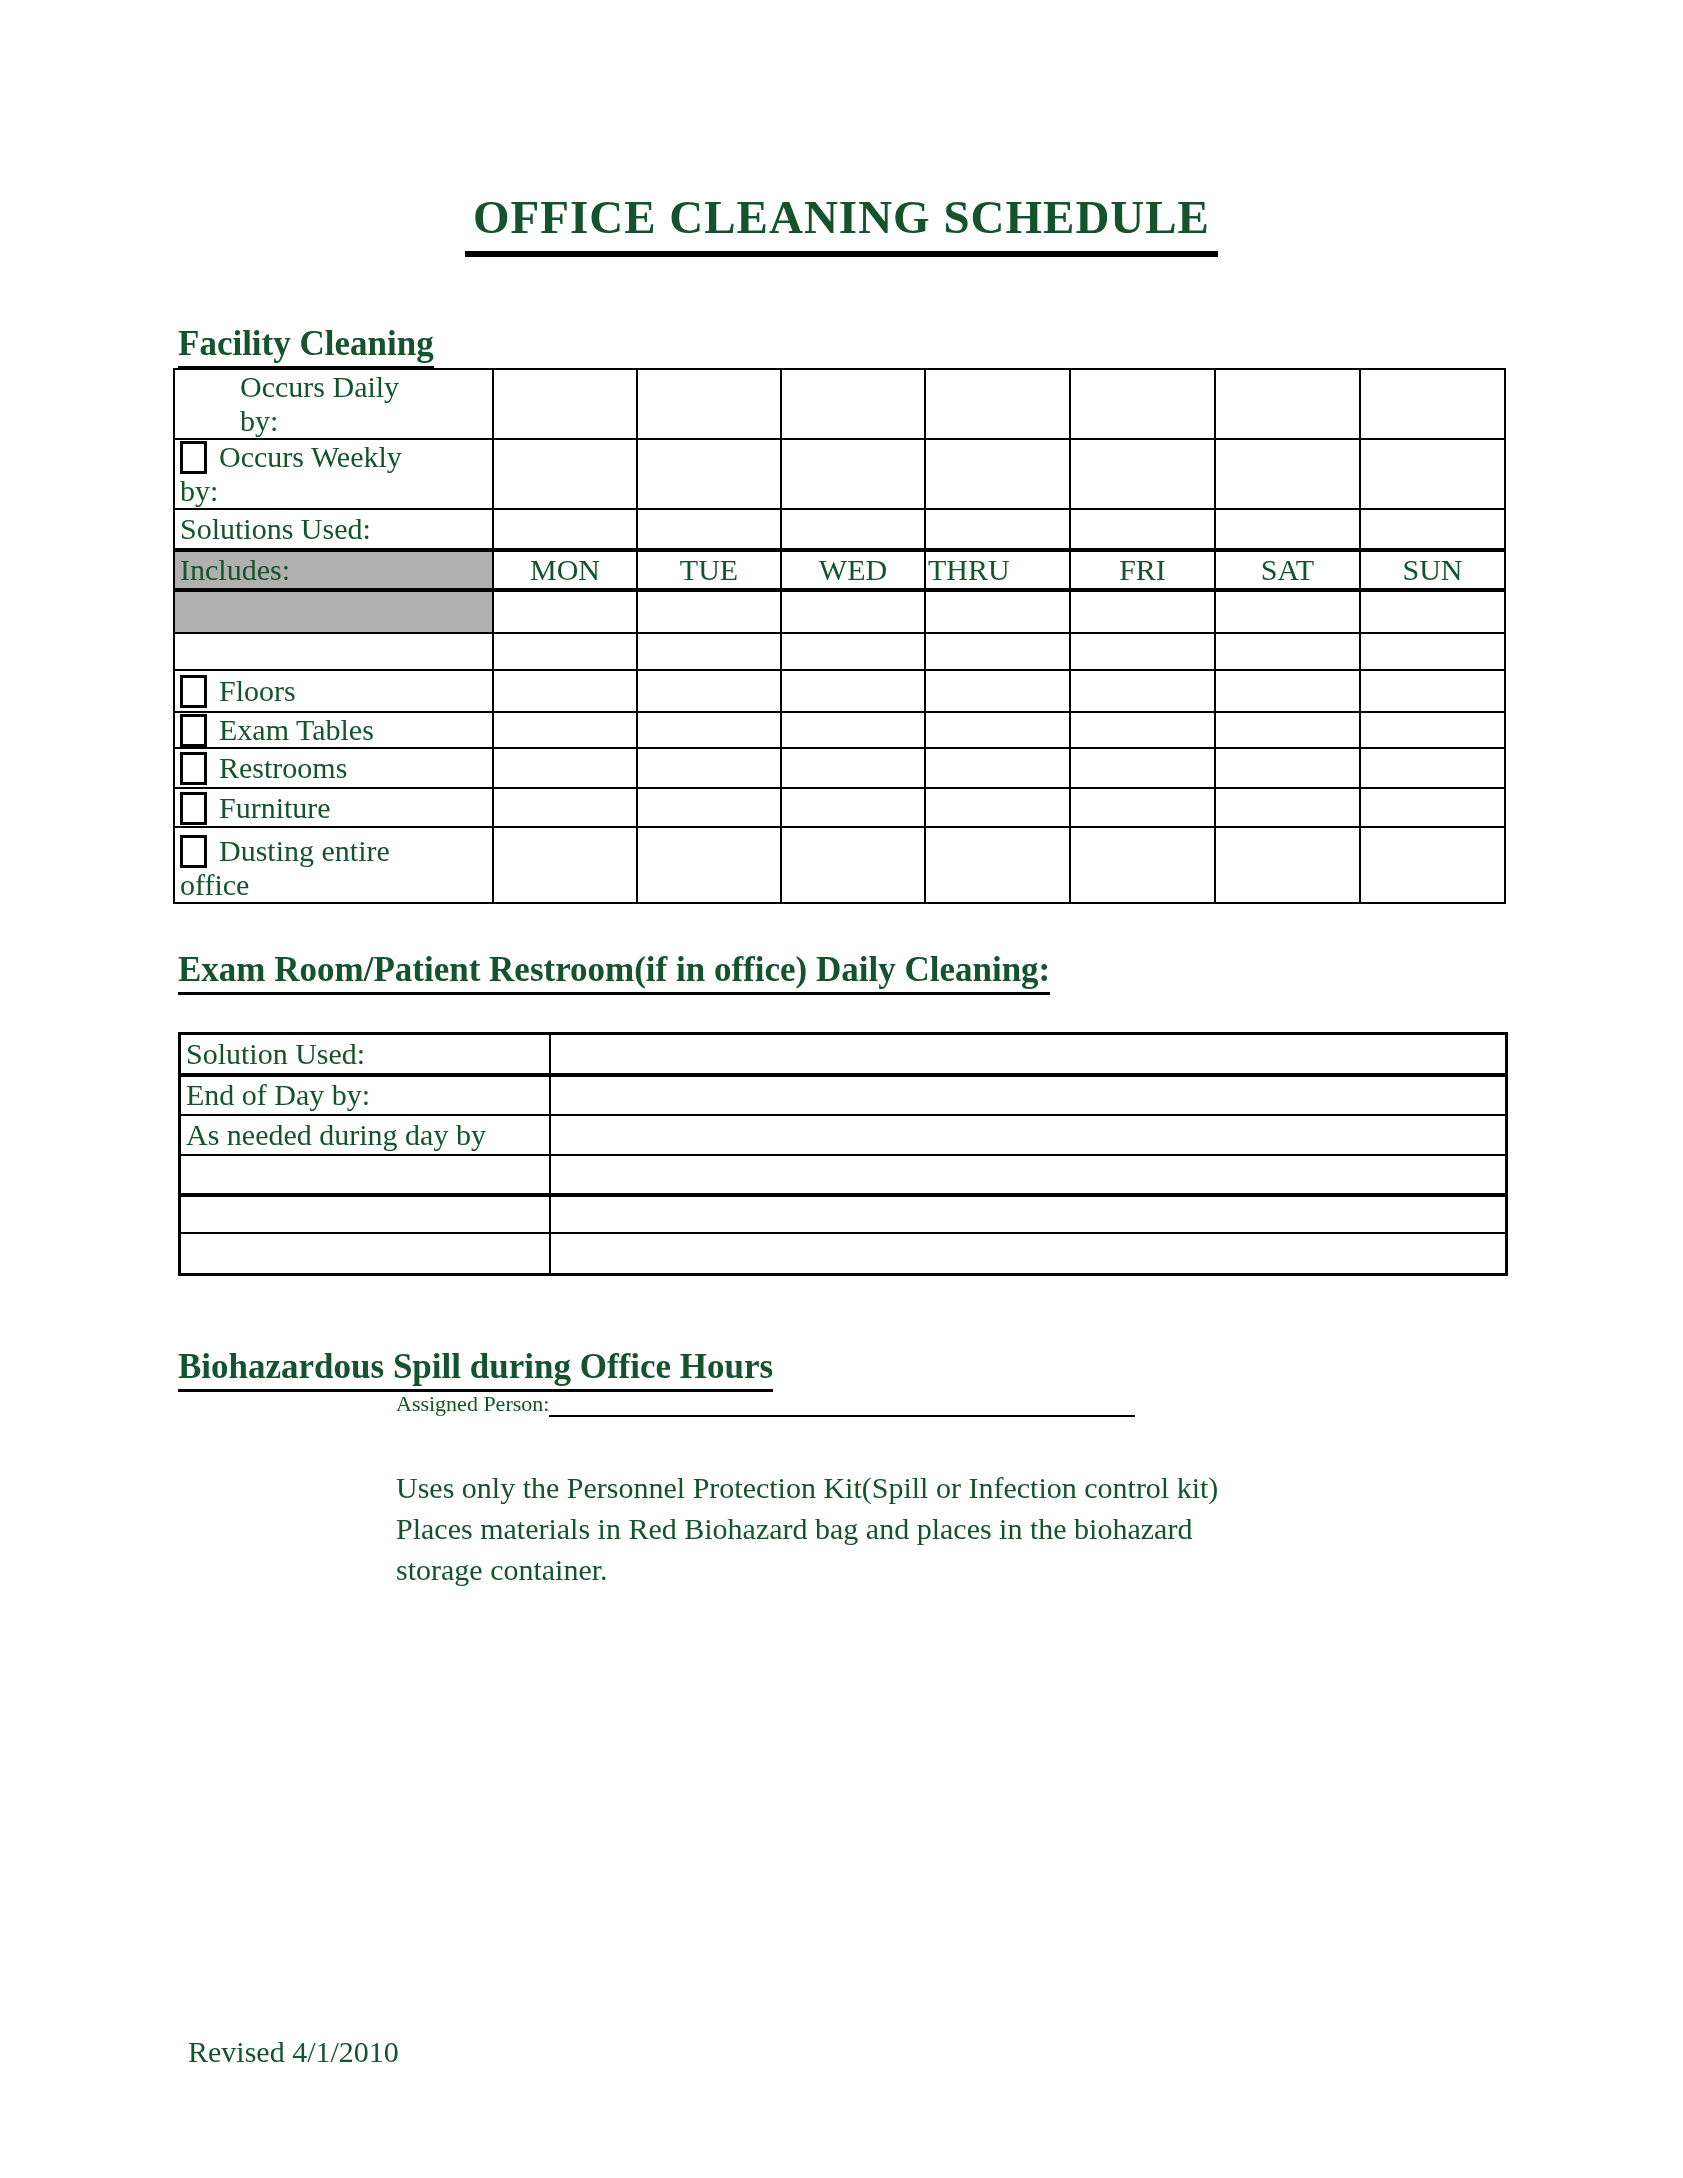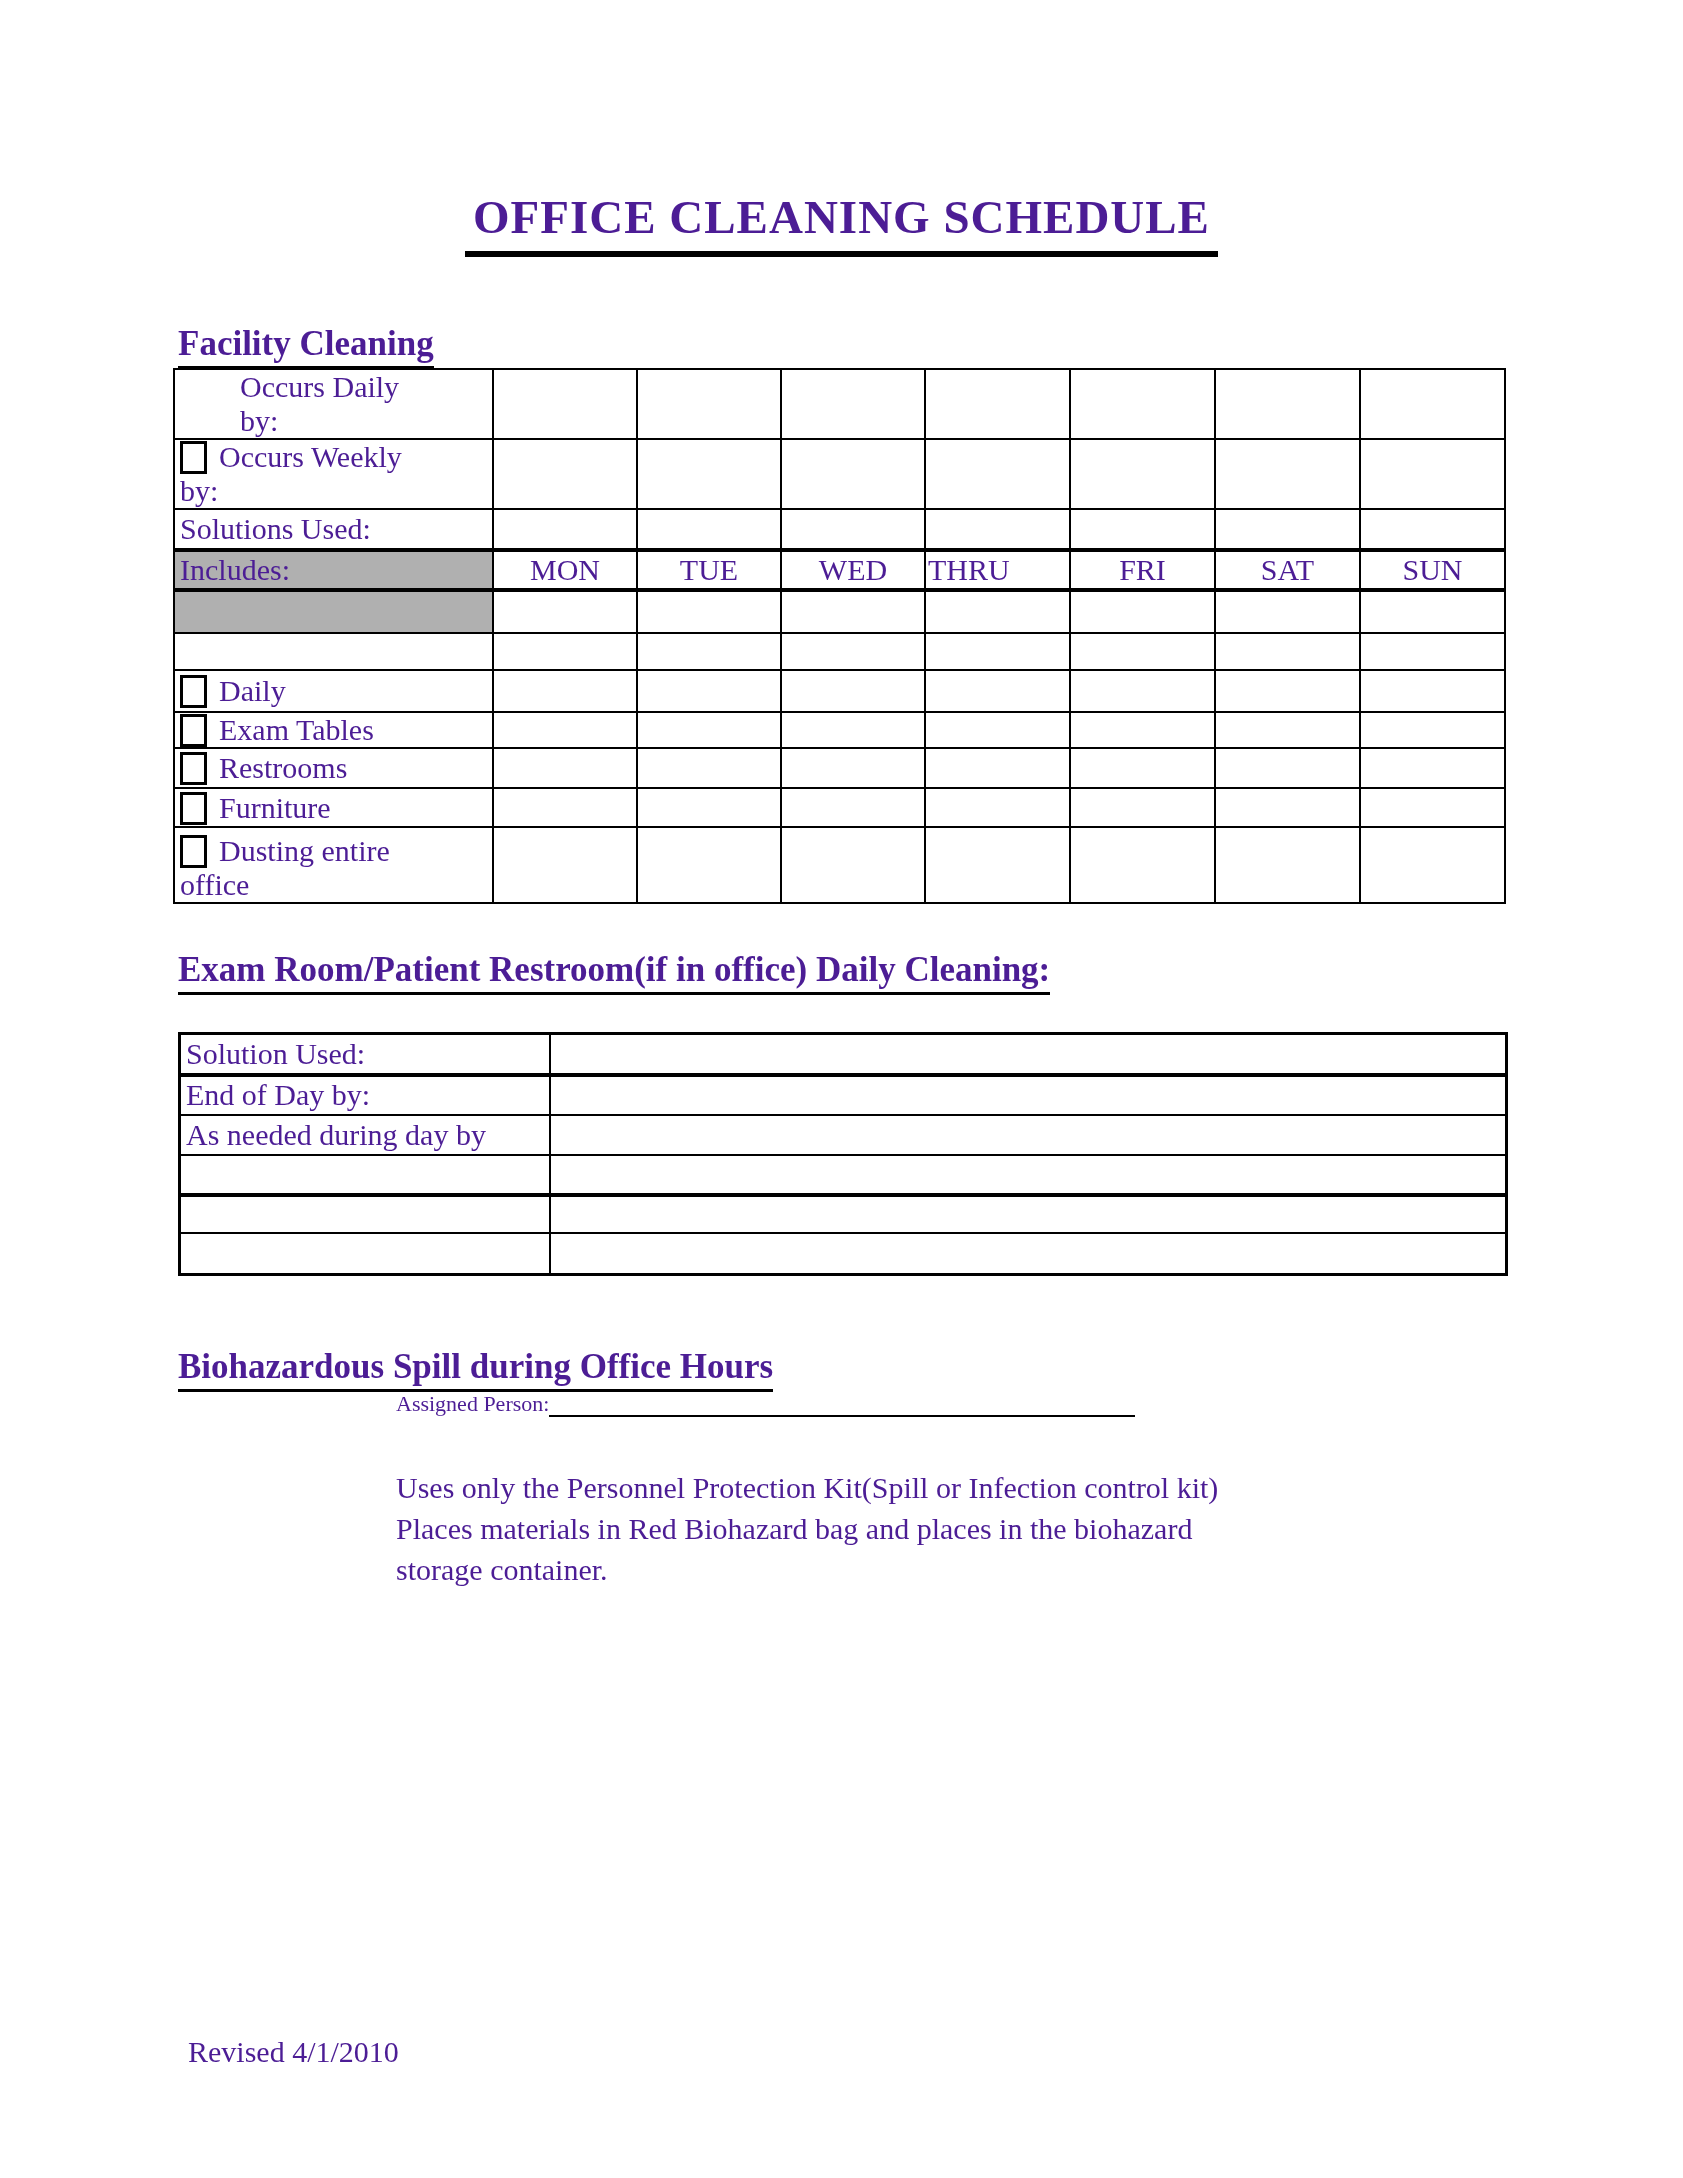--- a/index.html
+++ b/index.html
@@ -3,21 +3,21 @@
 <meta charset="utf-8">
 <style>
   * { margin: 0; padding: 0; box-sizing: border-box; }
   html, body { background: #888; }
   #page {
     position: relative;
     width: 1683px;
     height: 2178px;
     background: #ffffff;
     font-family: "Liberation Serif", "DejaVu Serif", serif;
-    color: #4c1d95;
+    color: #14532d;
     margin: 0 auto;
     overflow: hidden;
   }
   .abs { position: absolute; }
 
   
   #title-wrap { left: 0; top: 190px; width: 1683px; text-align: center; }
   #doc-title {
     display: inline-block;
     font-size: 47px;
@@ -166,21 +166,21 @@
       <td></td>
           <td></td>
       <td></td>
           <td></td>
       <td></td>
           <td></td>
       <td></td>
     </tr>
     <tr style="height:42px">
       <td class="label-cell">
-        <span class="checkbox"></span><span>Daily</span>
+        <span class="checkbox"></span><span>Floors</span>
       </td>
       <td></td>
           <td></td>
       <td></td>
           <td></td>
       <td></td>
           <td></td>
       <td></td>
     </tr>
     <tr style="height:26px">

